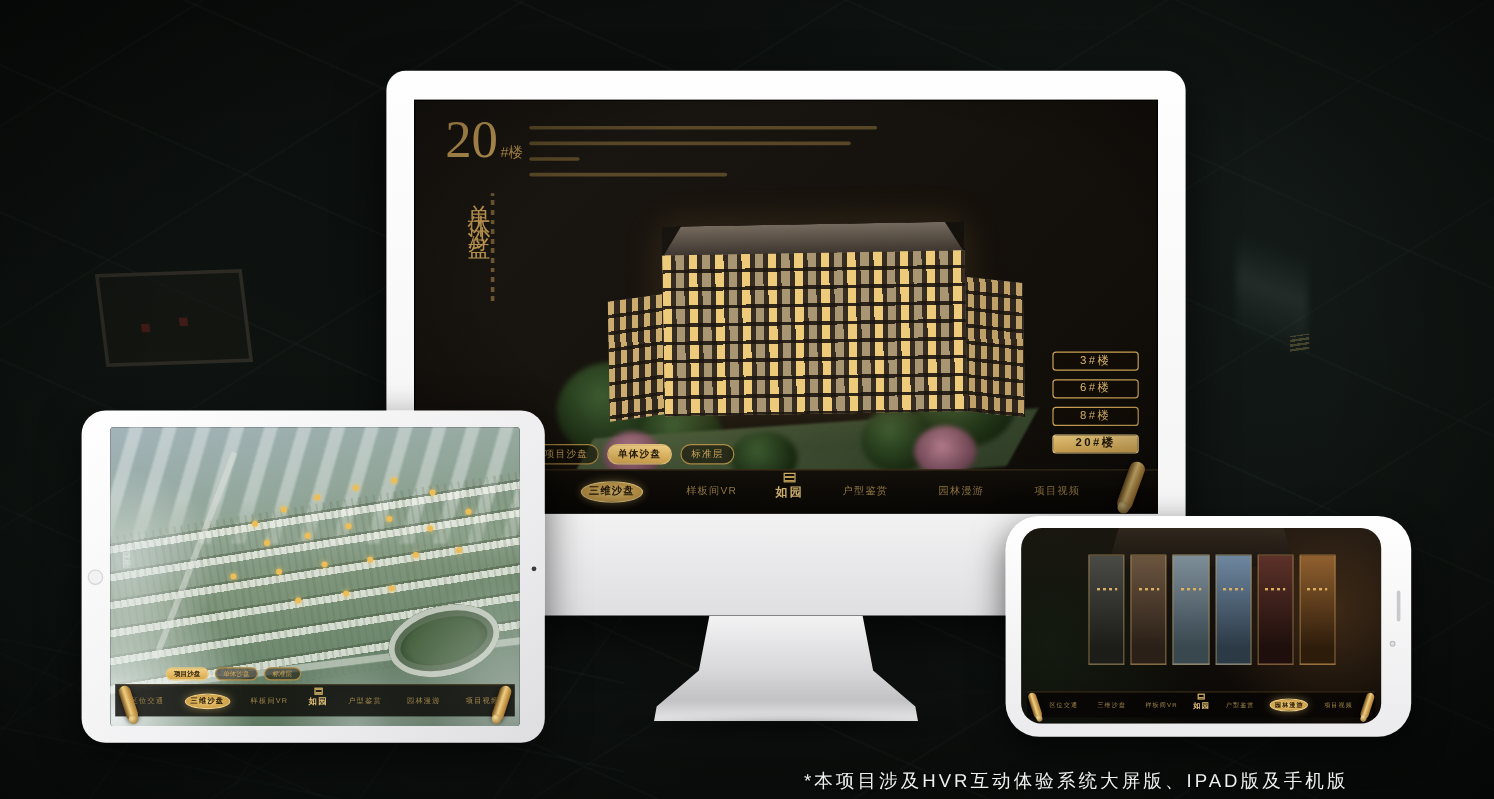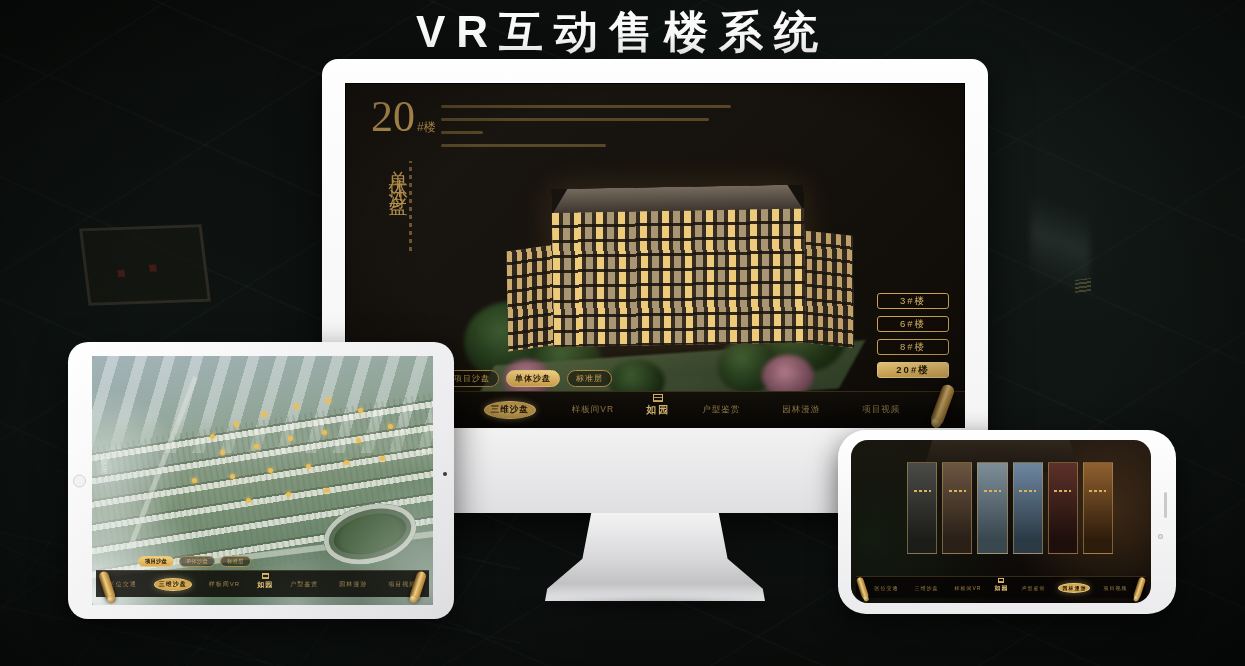--- a/index.html
+++ b/index.html
@@ -248,21 +248,20 @@
   <div class="bg-map"></div>
   <div class="bg-river"></div>
   <div class="bg-roads"></div>
   <div class="bg-frame">
       <i></i>
       <i></i>
     </div>
   <div class="bg-logo"></div>
   <div class="bg-vignette"></div>
 
-  <div class="page-title">VR互动售楼系统</div>
 
   <div class="monitor-body">
     <div class="monitor-screen">
 
       <div class="m-headline">
         <span class="num">20</span><span class="suffix">#楼</span>
       </div>
       <div class="m-subtitle">单体沙盘</div>
       <div class="m-subtitle-mark"></div>
 
@@ -409,13 +408,14 @@
         <div class="nav-item">户型鉴赏</div>
             <div class="nav-item active">园林漫游</div>
             <div class="nav-item">项目视频</div>
           </div>
       </div>
       <div class="scroll-icon ph-scroll-l"></div>
       <div class="scroll-icon ph-scroll-r"></div>
     </div>
   </div>
 
+  <div class="footnote">*本项目涉及HVR互动体验系统大屏版、IPAD版及手机版</div>
 </div>
 
 </body></html>

